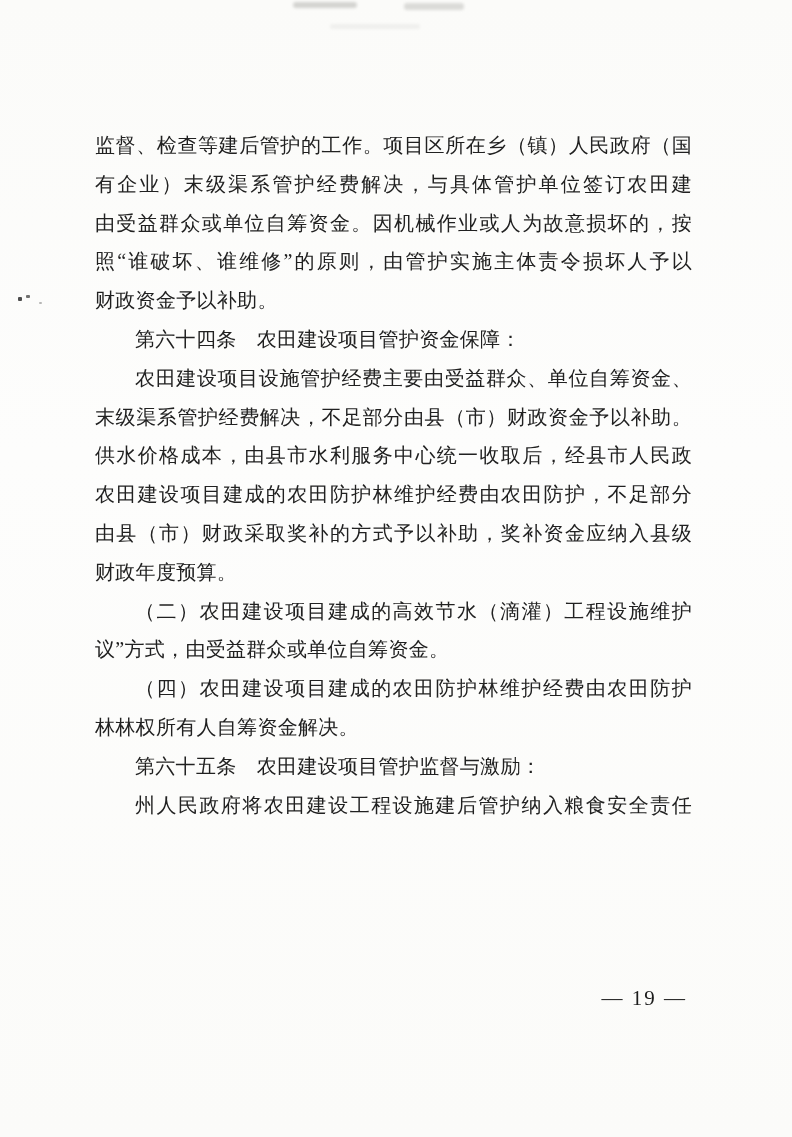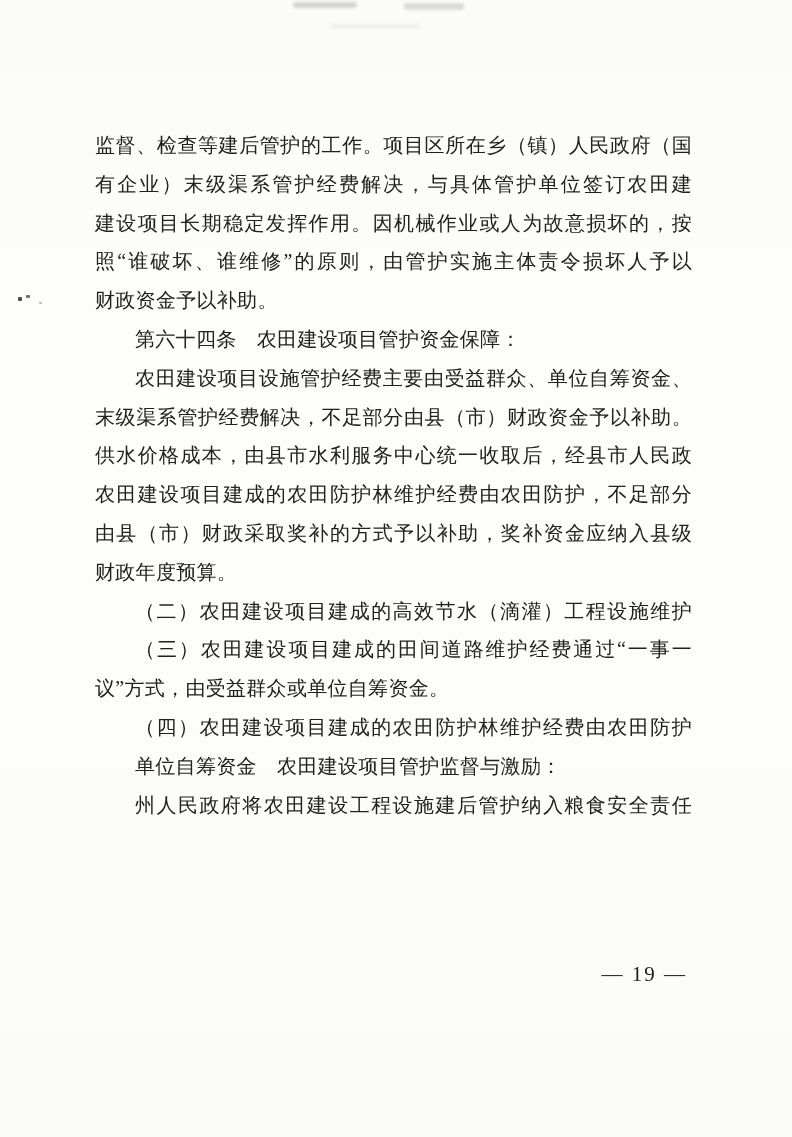--- a/index.html
+++ b/index.html
@@ -33,21 +33,21 @@
   .j {
     text-align: justify;
     text-align-last: justify;
     text-justify: inter-character;
   }
   .ind {
     text-indent: 2em;
   }
   .pagenum {
     position: absolute;
-    top: 962px;
+    top: 986px;
     left: 0;
     width: 687px;
     text-align: right;
     font-size: 21px;
     letter-spacing: 2px;
     color: #1c1c1c;
   }
   
   .smudge {
     position: absolute;
@@ -76,33 +76,33 @@
   <div class="smudge s1"></div>
   <div class="smudge s2"></div>
   <div class="smudge s3"></div>
   <div class="speck p1"></div>
   <div class="speck p2"></div>
   <div class="speck p3"></div>
 
   <div class="textblock">
     <div class="ln j">监督、检查等建后管护的工作。项目区所在乡（镇）人民政府（国</div>
     <div class="ln j">有企业）末级渠系管护经费解决，与具体管护单位签订农田建</div>
-    <div class="ln j">建设项目长期稳定发挥作用。因机械作业或人为故意损坏的，按</div>
+    <div class="ln j">由受益群众或单位自筹资金。因机械作业或人为故意损坏的，按</div>
     <div class="ln j">照“谁破坏、谁维修”的原则，由管护实施主体责令损坏人予以</div>
     <div class="ln">财政资金予以补助。</div>
     <div class="ln ind">第六十四条　农田建设项目管护资金保障：</div>
     <div class="ln ind j">农田建设项目设施管护经费主要由受益群众、单位自筹资金、</div>
     <div class="ln j">末级渠系管护经费解决，不足部分由县（市）财政资金予以补助。</div>
     <div class="ln j">供水价格成本，由县市水利服务中心统一收取后，经县市人民政</div>
     <div class="ln j">农田建设项目建成的农田防护林维护经费由农田防护，不足部分</div>
     <div class="ln j">由县（市）财政采取奖补的方式予以补助，奖补资金应纳入县级</div>
     <div class="ln">财政年度预算。</div>
     <div class="ln ind j">（二）农田建设项目建成的高效节水（滴灌）工程设施维护</div>
-    <div class="ln ind j">（三）农田建设项目建成的田间道路维护经费通过“一事一</div>
     <div class="ln">议”方式，由受益群众或单位自筹资金。</div>
     <div class="ln ind j">（四）农田建设项目建成的农田防护林维护经费由农田防护</div>
-    <div class="ln ind">单位自筹资金　农田建设项目管护监督与激励：</div>
+    <div class="ln">林林权所有人自筹资金解决。</div>
+    <div class="ln ind">第六十五条　农田建设项目管护监督与激励：</div>
     <div class="ln ind j">州人民政府将农田建设工程设施建后管护纳入粮食安全责任</div>
   </div>
 
   <div class="pagenum">— 19 —</div>
 
 </div>
 
 </body></html>

